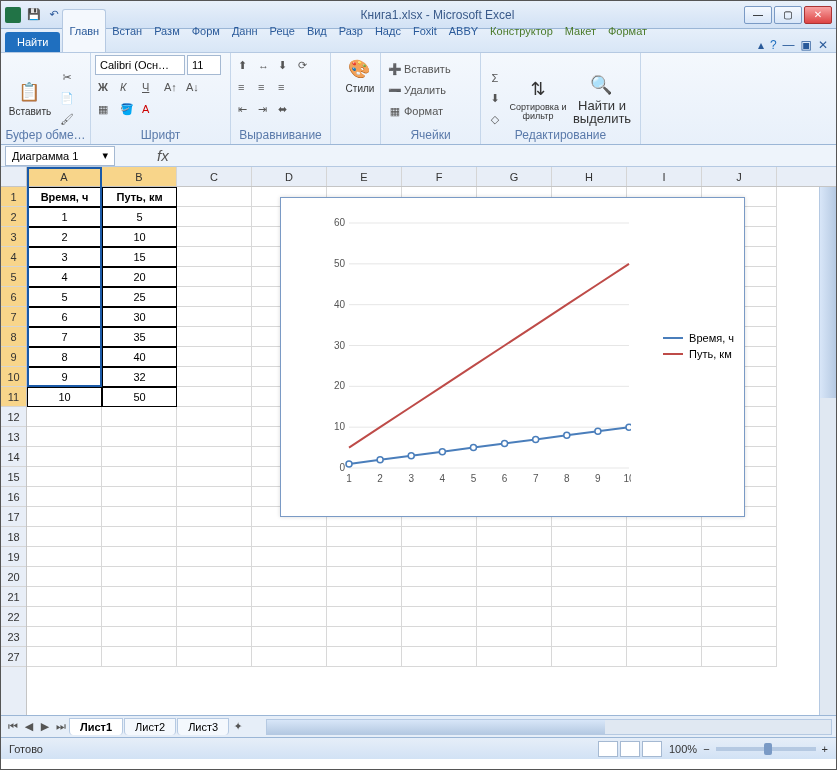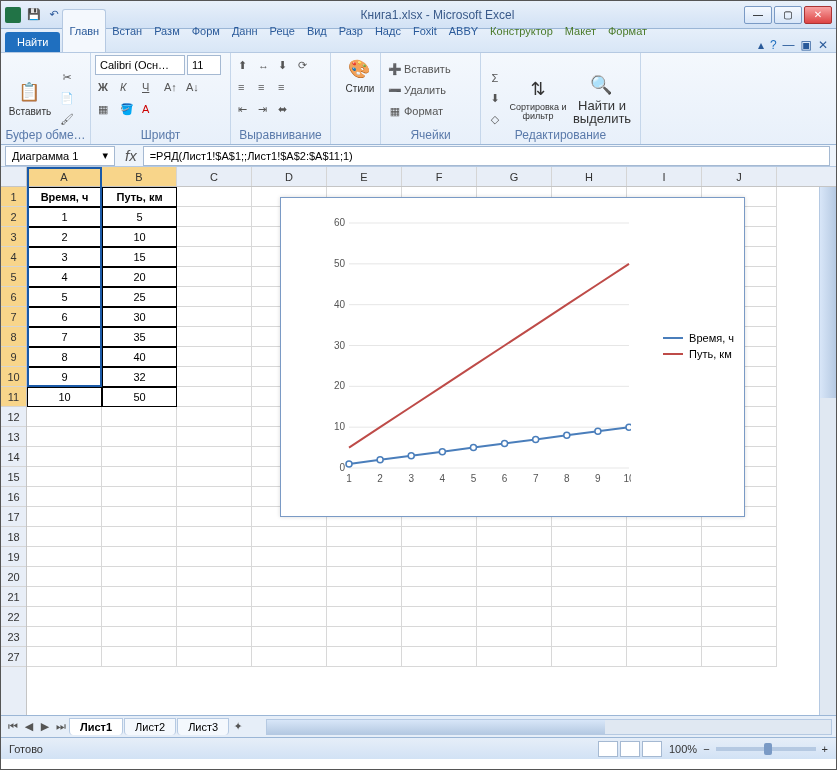--- a/index.html
+++ b/index.html
@@ -32,21 +32,21 @@
 .rgroup-body { flex: 1; display: flex; gap: 2px; }
 .big-btn { width: 50px; display: flex; flex-direction: column; align-items: center; justify-content: center; gap: 2px; padding: 2px; cursor: pointer; font-size: 10px; text-align: center; color: #333; }
 .big-btn .ico { width: 24px; height: 24px; display: flex; align-items: center; justify-content: center; font-size: 18px; }
 .small-row { display: flex; flex-direction: column; gap: 1px; justify-content: center; }
 .sbtn { height: 20px; min-width: 20px; padding: 0 3px; display: flex; align-items: center; font-size: 11px; color: #555; cursor: pointer; gap: 2px; }
 .sbtn .mico { width: 14px; height: 14px; display: inline-flex; align-items: center; justify-content: center; font-size: 11px; }
 .font-box { width: 90px; height: 20px; border: 1px solid #a5b9d2; background: #fff; padding: 0 4px; font-size: 11px; display: flex; align-items: center; }
 .size-box { width: 34px; height: 20px; border: 1px solid #a5b9d2; background: #fff; padding: 0 4px; font-size: 11px; display: flex; align-items: center; }
 
 
-.formula-row { height: 22px; border-bottom: 1px solid #b5c9e2; display: flex; align-items: center; background: #eef4fb; }
+.formula-row { height: 22px; border-bottom: 1px solid #b5c9e2; display: flex; align-items: center; background: #eef4fb; gap: 32px; }
 .name-box { width: 110px; height: 20px; border: 1px solid #a5b9d2; background: #fff; margin: 0 4px; padding: 0 6px; font-size: 11px; display: flex; align-items: center; justify-content: space-between; }
 .fx-label { font-style: italic; font-size: 15px; color: #555; padding: 0 6px; }
 .formula-input { flex: 1; height: 20px; border: 1px solid #a5b9d2; background: #fff; margin-right: 6px; padding: 0 6px; font-size: 11px; display: flex; align-items: center; }
 
 
 .grid-area { position: relative; height: 548px; display: flex; background: #fff; }
 .row-headers { width: 26px; background: #e8eef7; border-right: 1px solid #c5c5c5; }
 .corner { height: 20px; background: #e8eef7; border-bottom: 1px solid #c5c5c5; }
 .rh { height: 20px; border-bottom: 1px solid #d5d5d5; font-size: 11px; display: flex; align-items: center; justify-content: center; color: #333; }
 .rh.sel { background: #f8d58a; }
@@ -252,21 +252,20 @@
     <div class="rgroup-label">Редактирование</div>
   </div>
 </div>
 
 <div class="formula-row">
   <div class="name-box">
       <span>Диаграмма 1</span>
       <span>▾</span>
     </div>
   <span class="fx-label">fx</span>
-  <div class="formula-input">=РЯД(Лист1!$A$1;;Лист1!$A$2:$A$11;1)</div>
 </div>
 
 <div class="grid-area">
   <div class="row-headers">
     <div class="corner"></div>
     <div id="row-headers-body">
         <div class="rh sel">1</div>
         <div class="rh sel">2</div>
         <div class="rh sel">3</div>
         <div class="rh sel">4</div>

